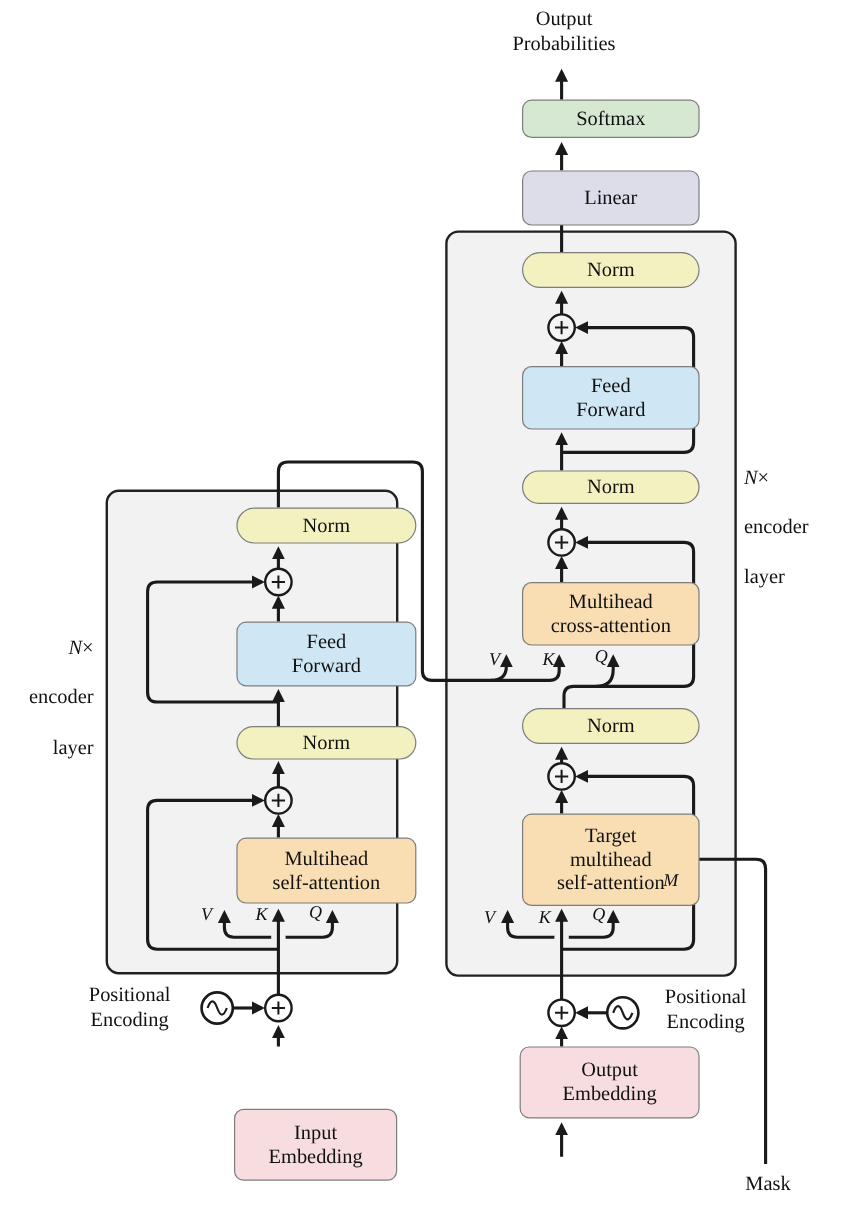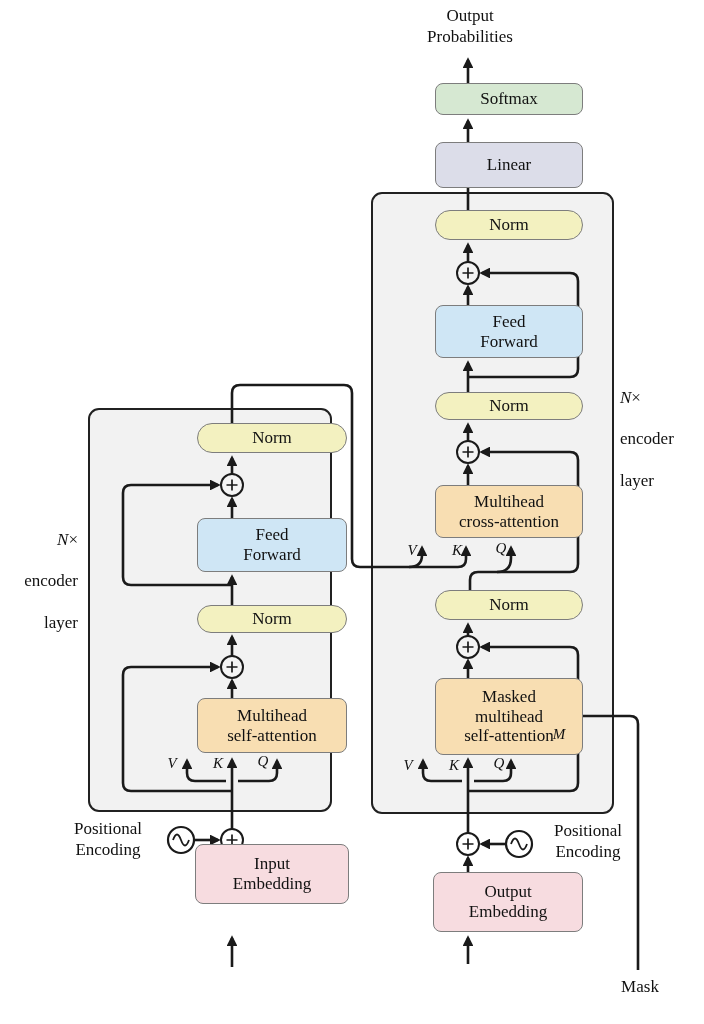--- a/index.html
+++ b/index.html
@@ -125,32 +125,32 @@
   <div class="box green" style="left:395px;top:83px;width:148px;height:32px;">Softmax</div>
   <div class="box lavender" style="left:395px;top:142px;width:148px;height:46px;">Linear</div>
 
   <div class="box yellow" style="left:395px;top:210px;width:148px;height:30px;">Norm</div>
   <div class="box blue" style="left:395px;top:305px;width:148px;height:53px;">Feed
 Forward</div>
   <div class="box yellow" style="left:395px;top:392px;width:148px;height:28px;">Norm</div>
   <div class="box orange" style="left:395px;top:485px;width:148px;height:53px;">Multihead
 cross-attention</div>
   <div class="box yellow" style="left:395px;top:590px;width:148px;height:30px;">Norm</div>
-  <div class="box orange" style="left:395px;top:678px;width:148px;height:77px;">Masked
+  <div class="box orange" style="left:395px;top:678px;width:148px;height:77px;">Target
 multihead
 self-attention</div>
 
   <div class="box yellow" style="left:157px;top:423px;width:150px;height:30px;">Norm</div>
   <div class="box blue" style="left:157px;top:518px;width:150px;height:54px;">Feed
 Forward</div>
   <div class="box yellow" style="left:157px;top:605px;width:150px;height:28px;">Norm</div>
   <div class="box orange" style="left:157px;top:698px;width:150px;height:55px;">Multihead
 self-attention</div>
 
-  <div class="box pink" style="left:155px;top:844px;width:154px;height:60px;">Input
+  <div class="box pink" style="left:155px;top:924px;width:136px;height:60px;">Input
 Embedding</div>
   <div class="box pink" style="left:393px;top:872px;width:150px;height:60px;">Output
 Embedding</div>
 
   <div class="lbl center" style="left:390px;top:6px;width:160px;">Output
 Probabilities</div>
 
   <div class="lbl right" style="left:0px;top:509px;width:78px;">
     <div><span class="it">N</span><span>×</span></div>
     <div>encoder</div>

